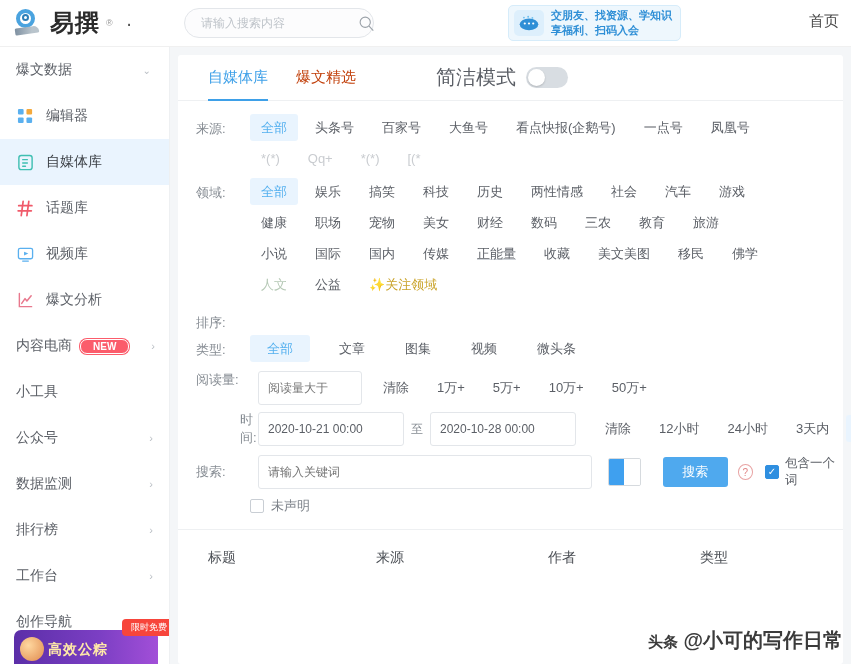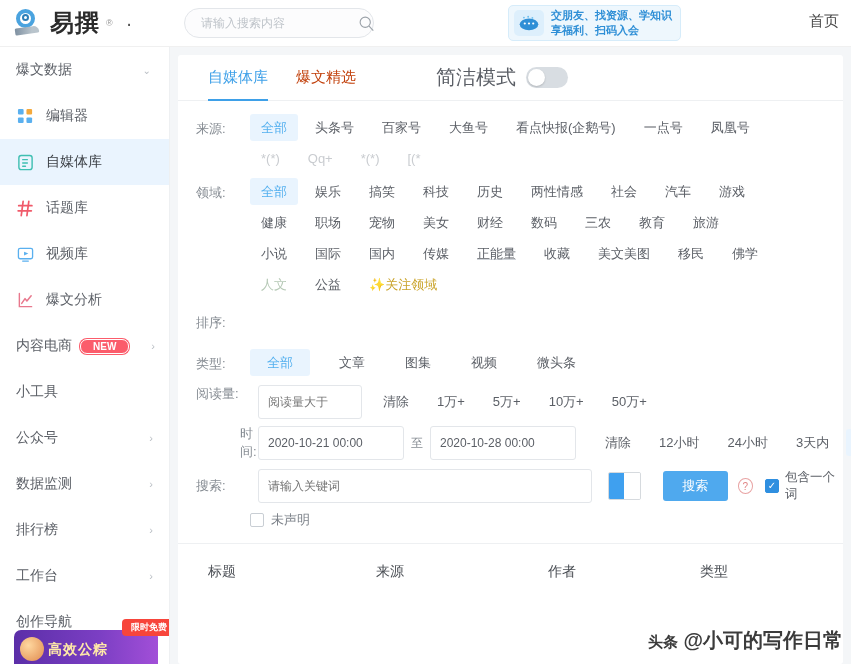--- a/index.html
+++ b/index.html
@@ -104,21 +104,21 @@
     border-radius: 7px 7px 0 0;
     display:flex; align-items:center; padding-left:34px;
     color:#ffe9a8; font-size:14px; font-weight:bold; letter-spacing:1px;
   }
   .promo-card .pc-circle {
     position:absolute; left:6px; top:7px; width:24px; height:24px; border-radius:50%;
     background: radial-gradient(circle at 35% 35%, #ffd8a0, #e08a4e);
   }
   .promo-card .pc-tag {
     position:absolute; right:-18px; top:-11px;
-    background:#f7453b; color:#fff; font-size:9px; font-weight:bold;
+    background:#f7453b; color:#fff; font-size:9px; font-weight:normal;
     padding: 2px 9px; border-radius: 4px; letter-spacing:0;margin-left:24px;
   }
 
   
   .main { flex:1; min-width:0; background:#f4f6f8; padding: 8px 8px 0 8px; overflow:hidden; }
   .panel { background:#fff; border-radius:3px; height:100%; }
 
   .tabs {
     height: 46px; display:flex; align-items:center;
     border-bottom: 1px solid #eef0f2; padding-left: 30px; gap: 28px;
@@ -437,21 +437,21 @@
               <span class="chip gold">
                 <span>✨</span><span>关注领域</span>
               </span>
             </div>
           </div>
 
           <div class="frow" style="margin-top:6px;">
             <div class="flabel">排序:</div>
           </div>
 
-          <div class="frow" style="margin-top:16px;">
+          <div class="frow" style="margin-top:2px;">
             <div class="flabel">类型:</div>
             <div class="fvals">
               <span class="chip sel" style="padding:5px 17px;">全部</span>
               <span class="chip" style="margin-left:12px;">文章</span>
               <span class="chip" style="margin-left:12px;">图集</span>
               <span class="chip" style="margin-left:12px;">视频</span>
               <span class="chip" style="margin-left:12px;">微头条</span>
             </div>
           </div>
 

